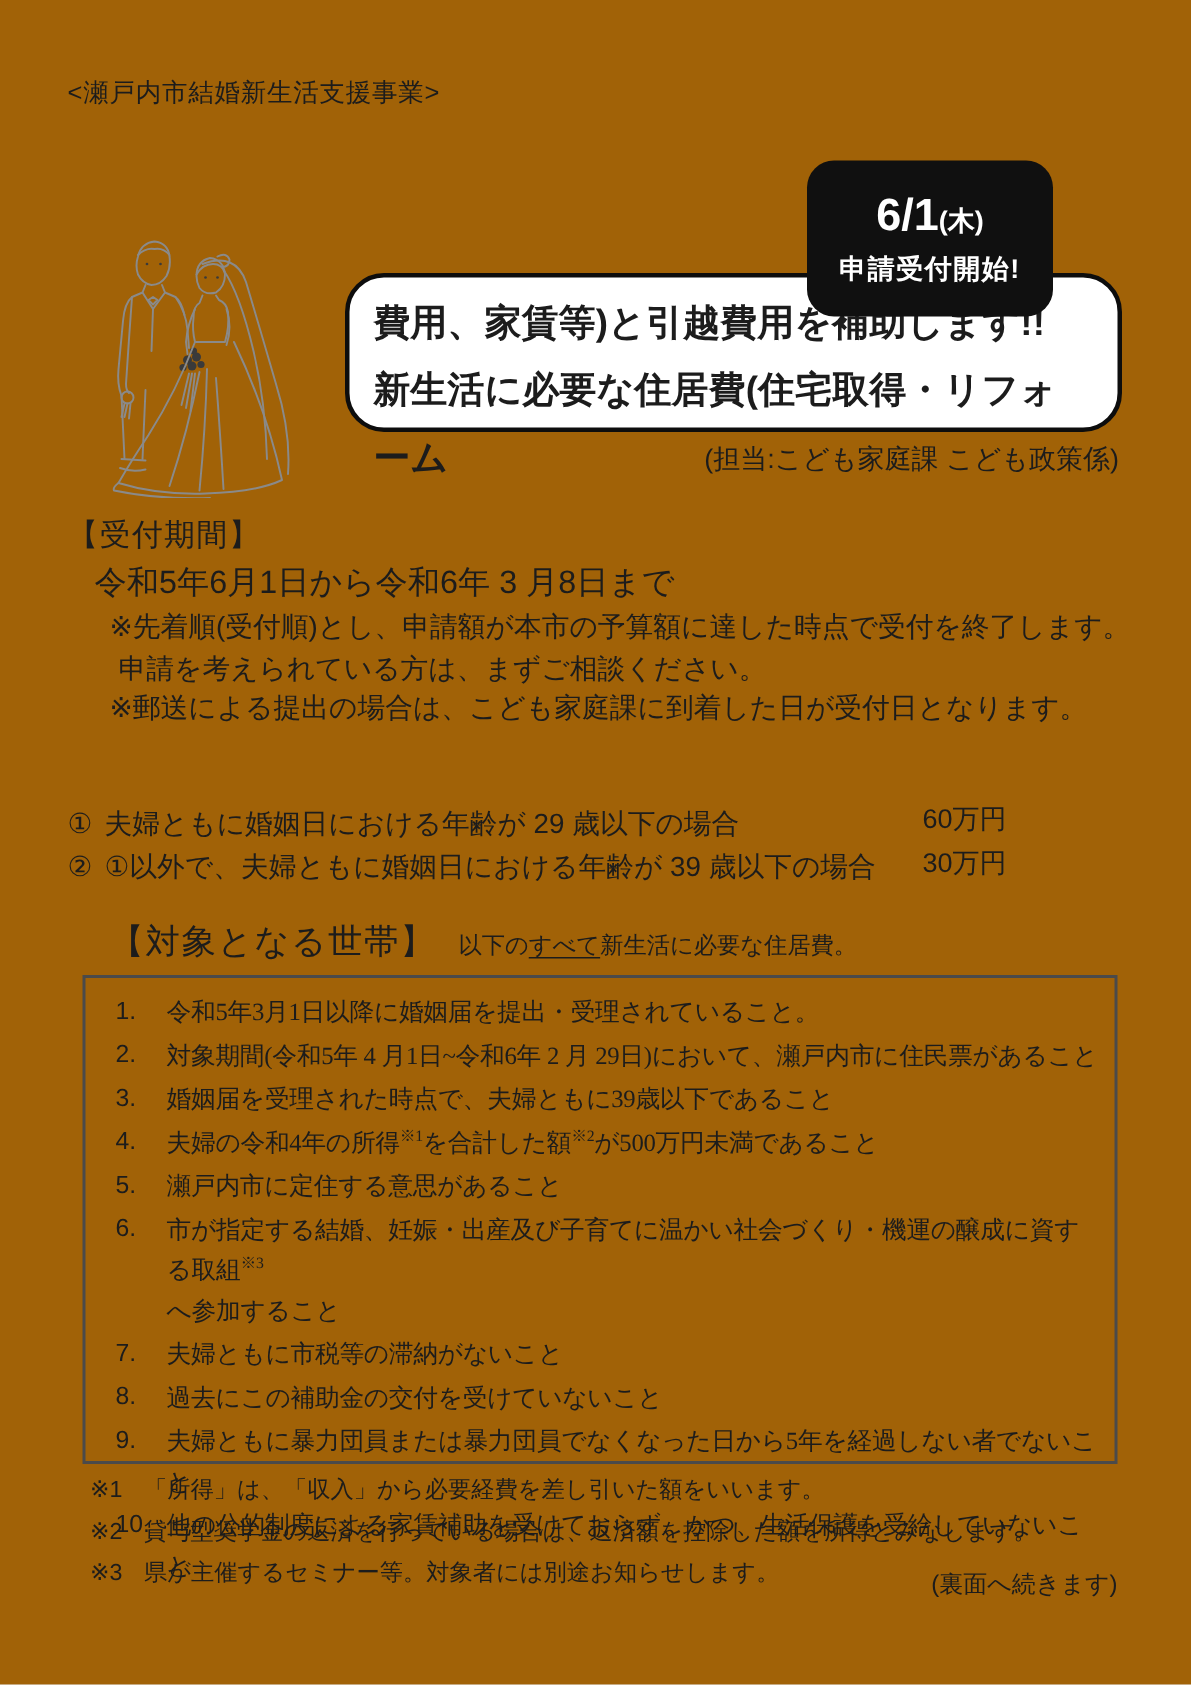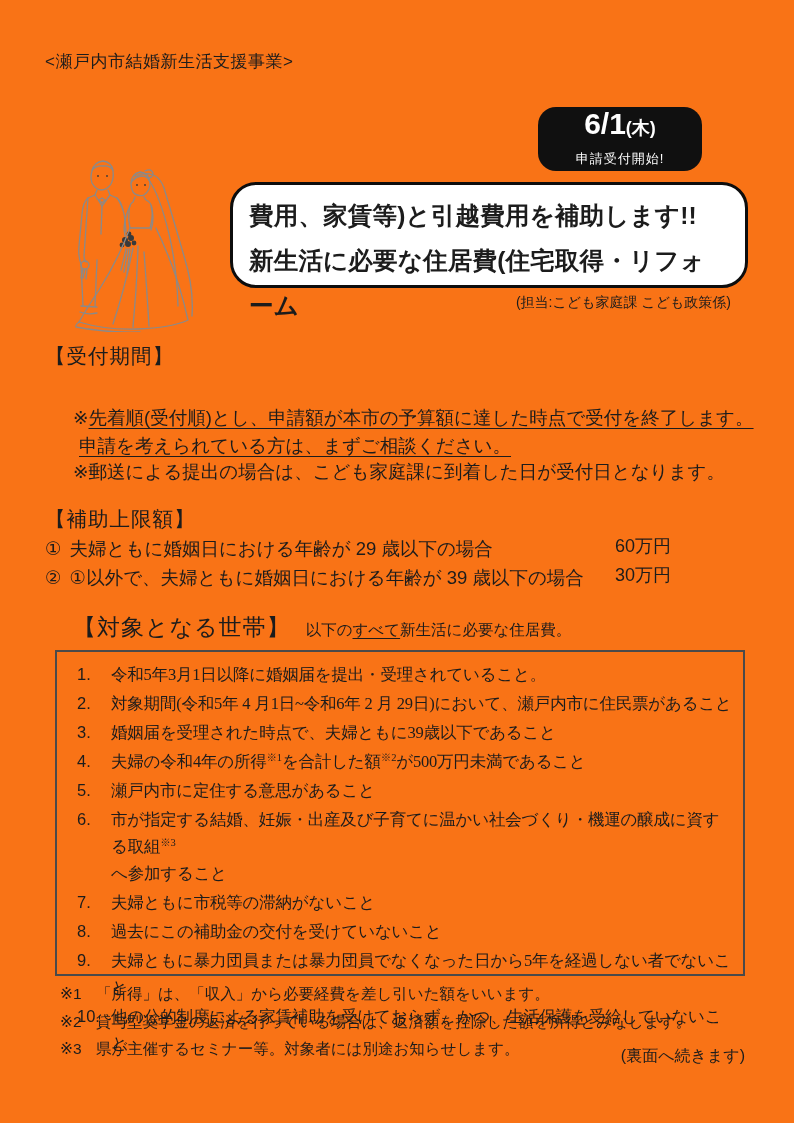--- a/index.html
+++ b/index.html
@@ -1,51 +1,51 @@
 <!DOCTYPE html>
 <html lang="ja"><head>
 <meta charset="utf-8">
 <style>
   * { margin:0; padding:0; box-sizing:border-box; }
   html,body { background:#e8e8e8; }
   body { font-family:"Liberation Sans","DejaVu Sans",sans-serif; }
   .page {
     position:relative; width:794px; height:1123px; margin:0 auto;
-    background:#f97316; color:#1c1c1c; overflow:hidden;padding-left:30px;
+    background:#a16207; color:#1c1c1c; overflow:hidden;padding-left:30px;
   }
   
   .doc-header { position:absolute; left:45px; top:50px; font-size:17px; letter-spacing:.5px; }
   
   .intro { position:absolute; left:160px; top:96px; font-size:21px; line-height:38px; }
   
   .badge {
-    position:absolute; left:538px; top:107px; width:164px; height:64px;
+    position:absolute; left:538px; top:107px; width:164px; height:104px;
     background:#101010; color:#fff; border-radius:18px; z-index:3;
     display:flex; flex-direction:column; align-items:center; justify-content:center;
   }
   .badge-date-line { line-height:34px; font-weight:bold; }
   .badge-date { font-size:30px; }
   .badge-weekday { font-size:18px; }
-  .badge-label { font-size:13px; font-weight:normal; letter-spacing:1px; line-height:26px; }
+  .badge-label { font-size:18px; font-weight:bold; letter-spacing:1px; line-height:26px; }
   
   .hbox {
     position:absolute; left:230px; top:182px; width:518px; height:106px;
     border:3.5px solid #0d0d0d; border-radius:26px; background:#fff; z-index:2;
     padding:8px 16px 0 16px;
   }
   .hbox-text { font-size:24.5px; font-weight:600; line-height:45px; letter-spacing:.2px; }
-  .contact { position:absolute; right:63px; top:294px; font-size:14px; }
+  .contact { position:absolute; right:48px; top:294px; font-size:18px; }
   
   .illustration { position:absolute; left:45px; top:156px; width:172px; height:176px; }
   
   .sec-heading { font-size:20.5px; letter-spacing:1px; }
   .reception-heading { position:absolute; left:45px; top:342px;text-align:right; }
   .reception-period { position:absolute; left:63px; top:373px; font-size:21.5px; }
   .reception-note1 { position:absolute; left:73px; top:404px; font-size:18.5px; line-height:28px; }
-  .reception-note1 .note-text { text-decoration:underline; text-underline-offset:4px; }
+  .reception-note1 .note-text { text-underline-offset:4px; }
   .note1-line2 { margin-left:6px; }
   .reception-note2 { position:absolute; left:73px; top:459px; font-size:18.5px; }
   .subsidy-heading { position:absolute; left:45px; top:505px; }
   .subsidy-rows { position:absolute; left:45px; top:536px; width:710px; }
   .subsidy-row { position:relative; height:29px; font-size:18.5px; }
   .subsidy-num { margin-right:8px; }
   .subsidy-amount { position:absolute; left:570px; top:-2px; font-size:18px; }
   
   .eligibility-heading-row { position:absolute; left:45px; top:612px; display:flex; align-items:baseline; gap:15px; }
   .eligibility-heading { font-size:23px; letter-spacing:1px;margin-left:28px; }
@@ -127,27 +127,27 @@
         <circle class="dk" cx="84" cy="78" r="2.4"></circle>
       <path class="ln" d="M81,93 L76,114 M85,93 L82,118 M83,93 L79,116"></path>
 
       <path class="ln" d="M85,72 Q73,104 54,134 Q42,152 34,166 Q60,174 92,173 Q126,172 143,164 Q133,118 111,72"></path>
       <path class="ln" d="M88,92 Q80,132 68,168 M99,96 Q102,136 104,170 M93,90 Q92,130 88,171"></path>
       <path class="ln" d="M34,166 Q30,169 31,171 Q60,177 95,176"></path>
     </svg>
   </div>
 
   <div class="sec-heading reception-heading">【受付期間】</div>
+  <div class="reception-period">令和5年6月1日から令和6年 3 月8日まで</div>
   <div class="reception-note1">
     <div><span>※</span><span class="note-text">先着順(受付順)とし、申請額が本市の予算額に達した時点で受付を終了します。</span></div>
     <div class="note1-line2"><span class="note-text">申請を考えられている方は、まずご相談ください。</span></div>
   </div>
   <div class="reception-note2"><span>※</span><span>郵送による提出の場合は、こども家庭課に到着した日が受付日となります。</span></div>
 
-  <div class="sec-heading subsidy-heading">【補助上限額】</div>
   <div class="subsidy-rows">
     <div class="subsidy-row">
       <span class="subsidy-num">①</span><span>夫婦ともに婚姻日における年齢が 29 歳以下の場合</span>
       <span class="subsidy-amount">60万円</span>
     </div>
     <div class="subsidy-row">
       <span class="subsidy-num">②</span><span>①以外で、夫婦ともに婚姻日における年齢が 39 歳以下の場合</span>
       <span class="subsidy-amount">30万円</span>
     </div>
   </div>

